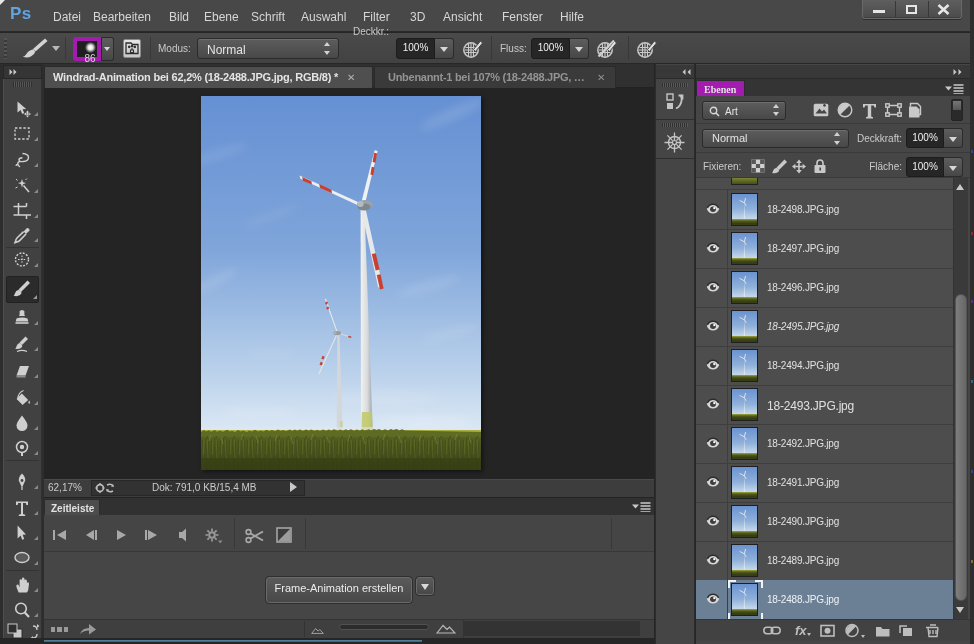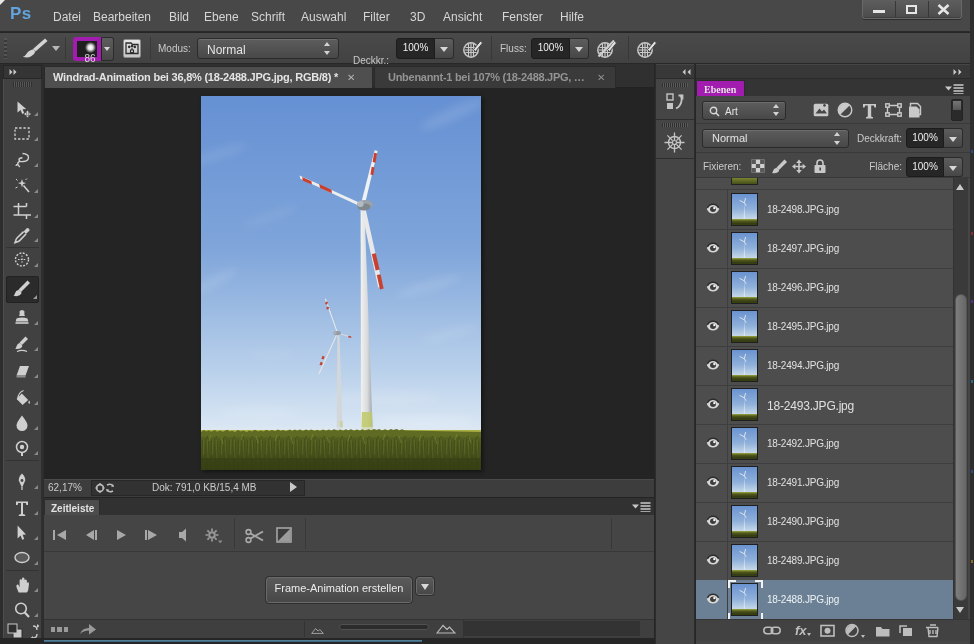--- a/index.html
+++ b/index.html
@@ -54,21 +54,21 @@
 <path d="M5.2 8.2 a1.3 1.3 0 1 1 0.01 0 M8 7.4 a1.3 1.3 0 1 1 0.01 0 M10.8 8.2 a1.3 1.3 0 1 1 0.01 0" fill="#2e2e2e"></path>
 <path d="M6.5 10 h3 v2.5 h-3 Z M8 8 v2" fill="none" stroke="#2e2e2e" stroke-width="1.1"></path>
 </svg>
 </div>
 <div class="a" style="left:158px;top:43px;font-size:10px;color:#c9c9c9;">Modus:</div>
 <div class="a" style="left:197px;top:38px;width:142px;height:21px;background:linear-gradient(#5d5d5d,#484848);border:1px solid #2b2b2b;border-radius:3px;box-shadow:inset 0 1px 0 #6e6e6e;">
 <div class="a" style="left:9px;top:4px;color:#e4e4e4;font-size:12px;white-space:nowrap;">Normal</div>
 <div class="a" style="right:8px;top:3px;width:0;height:0;border-left:3.5px solid transparent;border-right:3.5px solid transparent;border-bottom:4.5px solid #d2d2d2;"></div>
 <div class="a" style="right:8px;top:12px;width:0;height:0;border-left:3.5px solid transparent;border-right:3.5px solid transparent;border-top:4.5px solid #d2d2d2;"></div>
 </div>
-<div class="a" style="left:353px;top:55px;font-size:10px;color:#c9c9c9;">Deckkr.:</div>
+<div class="a" style="left:353px;top:26px;font-size:10px;color:#c9c9c9;">Deckkr.:</div>
 <div class="a" style="left:396px;top:38px;width:39px;height:21px;background:#262626;border:1px solid #1c1c1c;border-radius:3px 0 0 3px;">
 <div class="a" style="left:0;top:3px;width:37px;text-align:center;color:#f0f0f0;font-size:10px;">100%</div>
   </div>
 <div class="a" style="left:435px;top:38px;width:19px;height:21px;background:linear-gradient(#5d5d5d,#474747);border:1px solid #2b2b2b;border-left:none;border-radius:0 3px 3px 0;">
 <div class="a" style="left:5px;top:8px;width:0;height:0;border-left:4px solid transparent;border-right:4px solid transparent;border-top:5px solid #d6d6d6;"></div>
   </div>
 <svg class="a" style="left:462px;top:39px;" width="22" height="20" viewBox="0 0 22 20">
 <circle cx="9" cy="11" r="7.2" fill="none" stroke="#c9c9c9" stroke-width="1.5"></circle>
 <g stroke="#c9c9c9" stroke-width="1.1">
 <path d="M3.5 8.5 h11 M3 11 h12 M3.5 13.5 h11 M6.5 4.8 v12.4 M9 4 v14 M11.5 4.8 v12.4"></path>
@@ -209,21 +209,21 @@
 <div class="a" style="left:6px;top:460px;width:33px;height:1px;background:#333;"></div>
 <div class="a" style="left:6px;top:570px;width:33px;height:1px;background:#333;"></div>
 <svg class="a" style="left:7px;top:623px;" width="36" height="18" viewBox="0 0 36 18">
 <rect x="6" y="6" width="9" height="9" fill="#c9c9c9" stroke="#2c2c2c"></rect>
 <rect x="1" y="1" width="9" height="9" fill="#2f2f2f" stroke="#c9c9c9"></rect>
 <path d="M26 3 q4 0 4 4 M30 11 q0 4 -4 4" fill="none" stroke="#c9c9c9" stroke-width="1.4"></path>
 <path d="M30 5 l2.4 -2 l-2.4 -2 Z M26 17 l-2.4 -2 l2.4 -2 Z" fill="#c9c9c9"></path>
 </svg>
 <div class="a" style="left:44px;top:64px;width:610px;height:24px;background:#303030;border-bottom:1px solid #222;"></div>
 <div class="a" style="left:44px;top:66px;width:329px;height:22px;background:#4f4f4f;border:1px solid #2a2a2a;border-bottom:none;border-radius:2px 2px 0 0;">
-    <div class="a" style="left:8px;top:4px;font-size:11px;font-weight:bold;letter-spacing:-0.22px;color:#e4e4e4;white-space:nowrap;">Windrad-Animation bei 36,8% (18-2488.JPG.jpg, RGB/8) *</div>
+    <div class="a" style="left:8px;top:4px;font-size:11px;font-weight:bold;letter-spacing:-0.22px;color:#e4e4e4;white-space:nowrap;">Windrad-Animation bei 62,2% (18-2488.JPG.jpg, RGB/8) *</div>
     <div class="a" style="left:302px;top:5px;font-size:10px;color:#b4b4b4;">✕</div>
   </div>
 <div class="a" style="left:374px;top:66px;width:242px;height:22px;background:#3a3a3a;border:1px solid #2a2a2a;border-bottom:none;border-radius:2px 2px 0 0;">
     <div class="a" style="left:13px;top:4px;font-size:11px;font-weight:bold;letter-spacing:-0.28px;color:#949494;white-space:nowrap;">Unbenannt-1 bei 107% (18-2488.JPG, …</div>
     <div class="a" style="left:222px;top:5px;font-size:10px;color:#8f8f8f;">✕</div>
   </div>
 <div class="a" style="left:44px;top:88px;width:610px;height:391px;background:#242424;"></div>
 <div class="a" style="left:201px;top:96px;width:280px;height:374px;box-shadow:2px 2px 4px rgba(0,0,0,0.45);">
 <svg width="280" height="374" viewBox="0 0 280 374">
 <defs>
@@ -576,21 +576,21 @@
         </linearGradient>
       </defs>
 <rect width="25" height="25" fill="url(#ts731310)"></rect>
 <path d="M12.2 8.5 L12.8 25 L11.8 25 Z" fill="#e8eaec"></path>
 <path d="M12.3 8.8 L7.6 6.4 M12.3 8.8 L13.6 4 M12.3 8.8 L14.2 11.8" stroke="#e8eaec" stroke-width="0.9" fill="none"></path>
 <rect y="25" width="25" height="6" fill="#4d551d"></rect>
 <rect y="25" width="25" height="1.4" fill="#8a9336"></rect>
 <rect y="28.5" width="25" height="2.5" fill="#363e13"></rect>
 </svg>
 </div>
-<div class="a" style="left:767px;top:321px;font-size:10px;letter-spacing:-0.2px;color:#e0e0e0;">18-2495.JPG.jpg</div>
+<div class="a" style="left:767px;top:321px;font-size:10px;letter-spacing:-0.2px;color:#e0e0e0;font-style:italic;">18-2495.JPG.jpg</div>
 <div class="a" style="left:696px;top:346px;width:258px;height:1px;background:#3e3e3e;"></div>
 <svg class="a" style="left:706px;top:359px;" width="14" height="12" viewBox="0 0 14 12">
 <path d="M0.8 6 Q2.8 1.6 7 1.6 Q11.2 1.6 13.2 6 Q11.2 10.6 7 10.6 Q2.8 10.6 0.8 6 Z" fill="#d8d8d8"></path>
 <path d="M1.4 4.8 Q3.4 1.2 7 1.2 Q10.6 1.2 12.6 4.8" stroke="#2d2d2d" stroke-width="1.5" fill="none"></path>
 <ellipse cx="7" cy="6.3" rx="2.9" ry="2.7" fill="#3d3d3d"></ellipse>
 <rect x="7.3" y="4.1" width="2" height="2" fill="#fafafa"></rect>
 </svg>
 <div class="a" style="left:727px;top:346px;width:1px;height:39px;background:#3e3e3e;"></div>
 <div class="a" style="left:731px;top:349px;width:27px;height:33px;border:1px solid #1f1f1f;">
 <svg width="25" height="31" viewBox="0 0 25 31">

